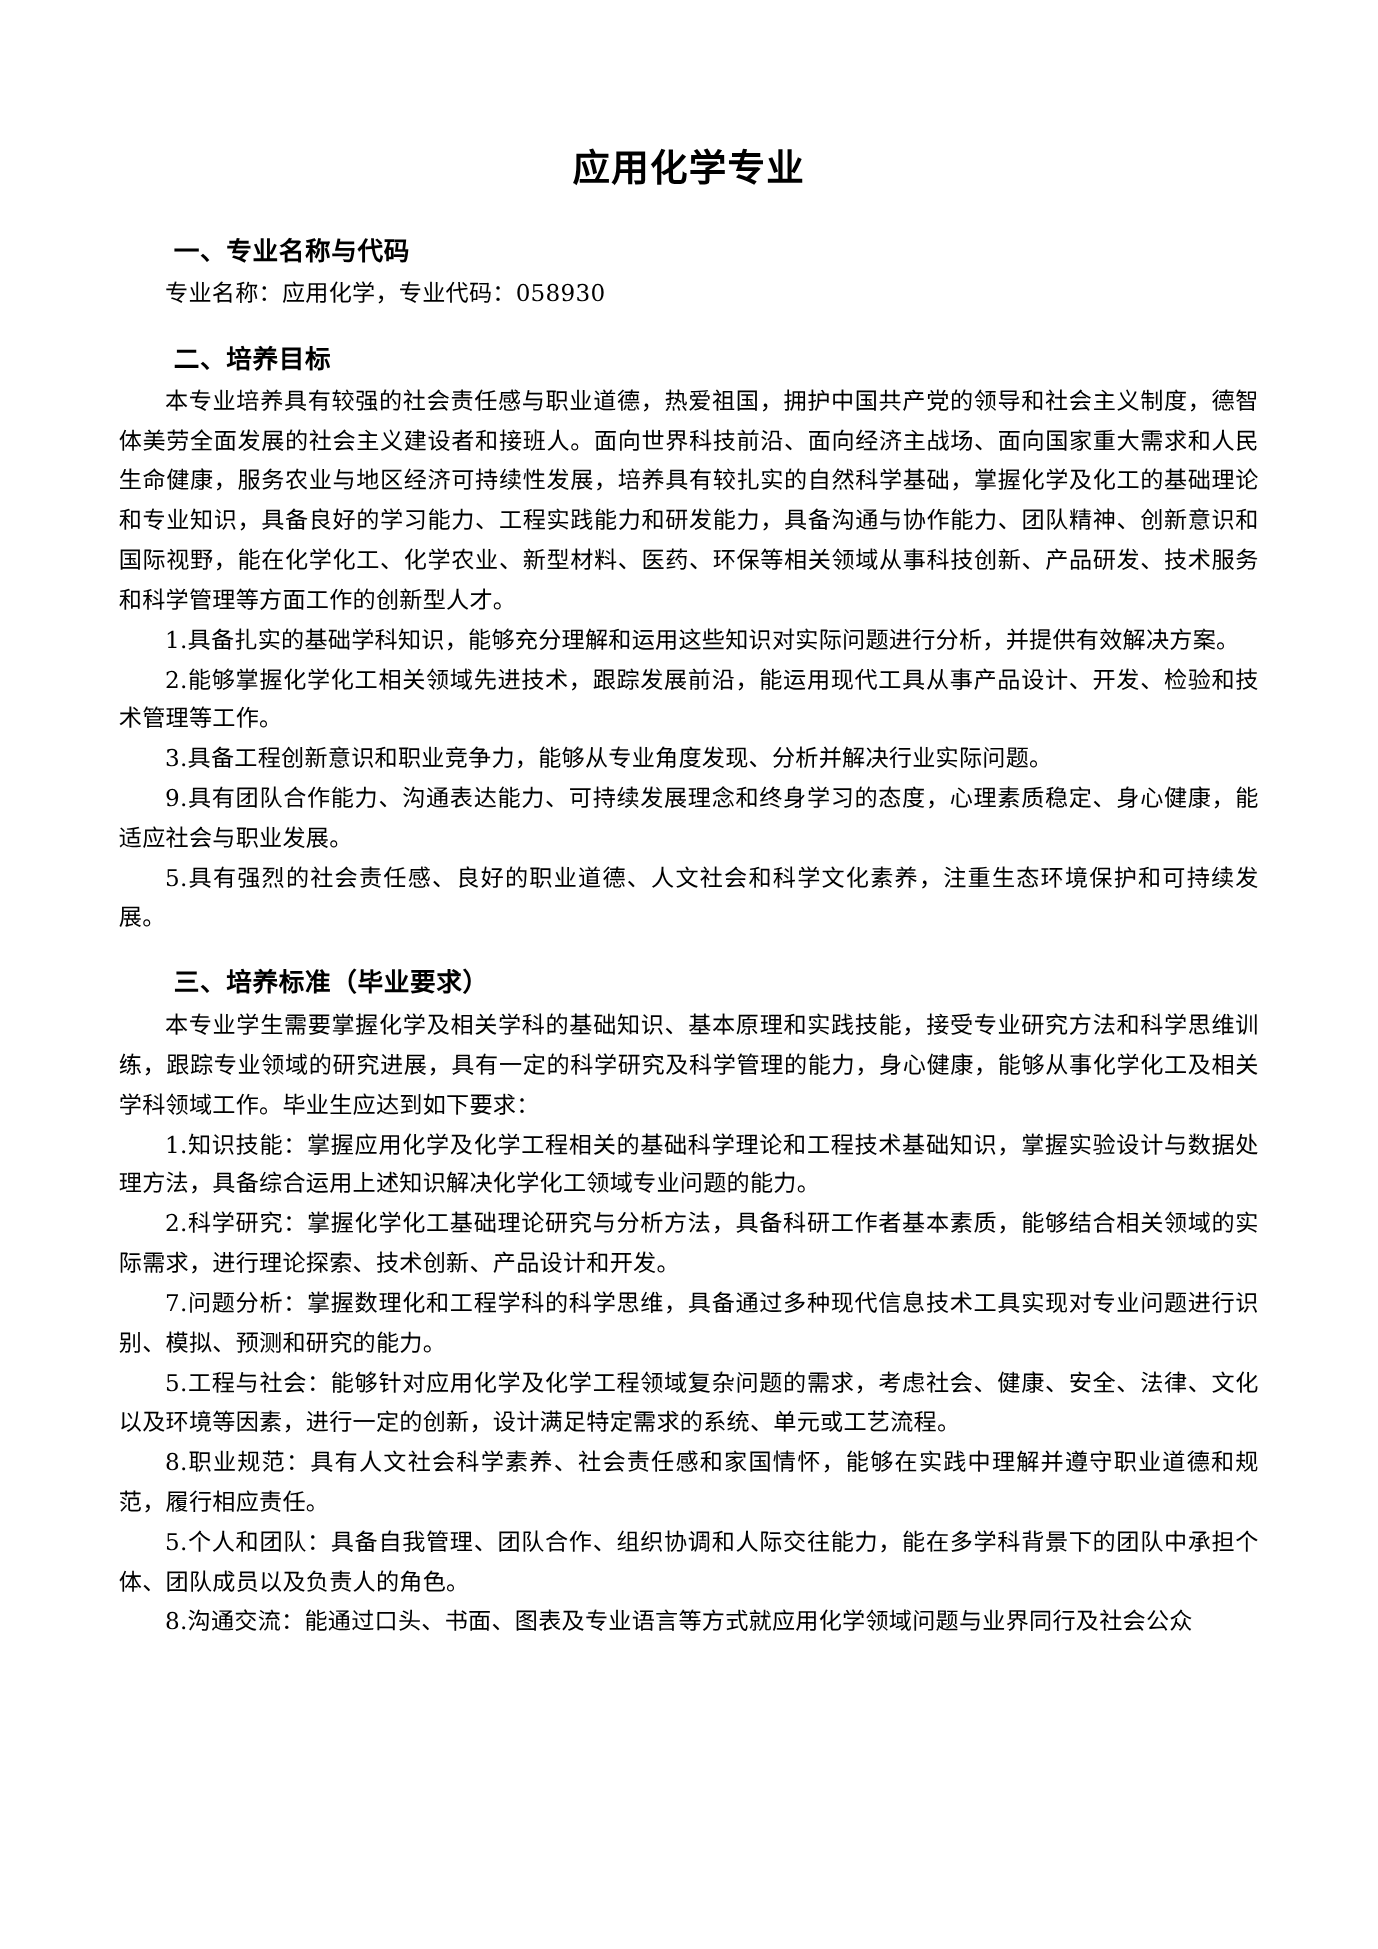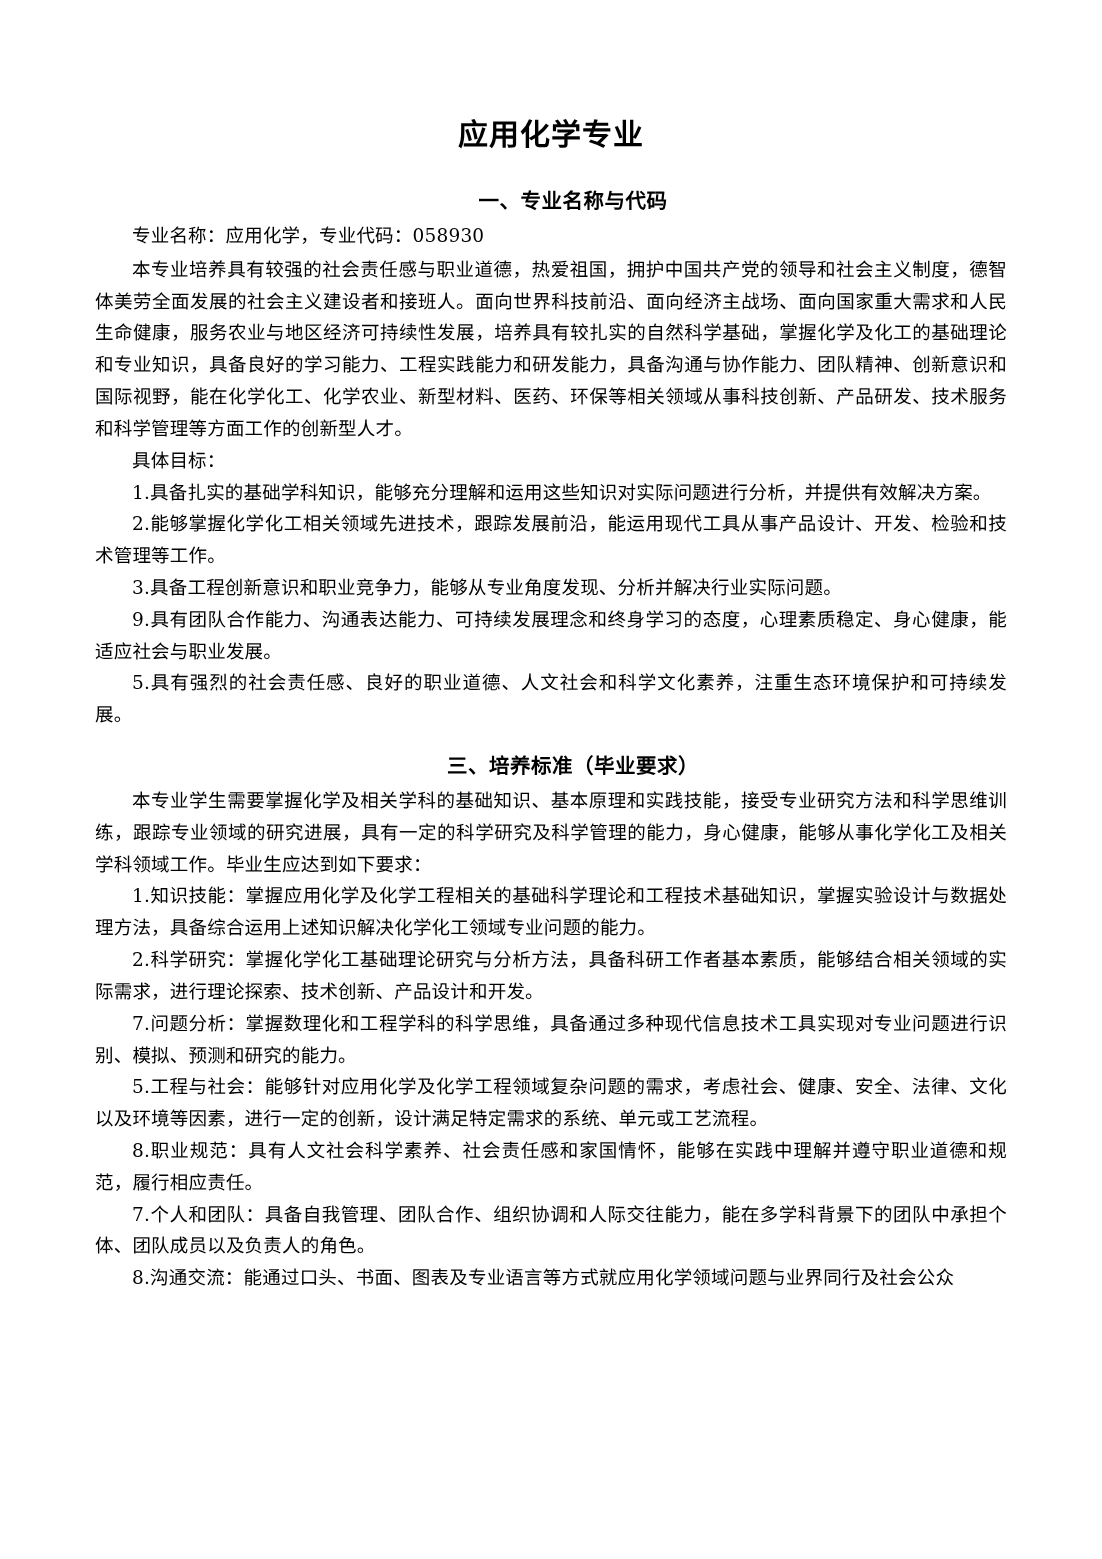--- a/index.html
+++ b/index.html
@@ -28,21 +28,20 @@
     letter-spacing: 1px;
     margin: 0 0 30px 0;
     font-family: "DejaVu Serif", "Liberation Serif", serif;
   }
   .section-heading {
     font-size: 20.5px;
     font-weight: bold;
     margin: 18px 0 6px 0;
     padding-left: 44px;
     letter-spacing: 0.5px;
-    text-align: center;
   }
   .para {
     font-size: 18.5px;
     line-height: 1.72;
     margin: 0;
     text-align: justify;
     text-justify: inter-ideograph;
     text-indent: 2em;
     letter-spacing: 0.2px;
   }
@@ -56,34 +55,34 @@
 <div class="page">
 
   <h1 class="doc-title">应用化学专业</h1>
 
   <div class="block">
     <div class="section-heading">一、专业名称与代码</div>
     <p class="para">专业名称：应用化学，专业代码：058930</p>
   </div>
 
   <div class="block">
+    <div class="section-heading">二、培养目标</div>
     <p class="para">本专业培养具有较强的社会责任感与职业道德，热爱祖国，拥护中国共产党的领导和社会主义制度，德智体美劳全面发展的社会主义建设者和接班人。面向世界科技前沿、面向经济主战场、面向国家重大需求和人民生命健康，服务农业与地区经济可持续性发展，培养具有较扎实的自然科学基础，掌握化学及化工的基础理论和专业知识，具备良好的学习能力、工程实践能力和研发能力，具备沟通与协作能力、团队精神、创新意识和国际视野，能在化学化工、化学农业、新型材料、医药、环保等相关领域从事科技创新、产品研发、技术服务和科学管理等方面工作的创新型人才。</p>
-    <p class="para">具体目标：</p>
     <p class="para">1.具备扎实的基础学科知识，能够充分理解和运用这些知识对实际问题进行分析，并提供有效解决方案。</p>
     <p class="para">2.能够掌握化学化工相关领域先进技术，跟踪发展前沿，能运用现代工具从事产品设计、开发、检验和技术管理等工作。</p>
     <p class="para">3.具备工程创新意识和职业竞争力，能够从专业角度发现、分析并解决行业实际问题。</p>
     <p class="para">9.具有团队合作能力、沟通表达能力、可持续发展理念和终身学习的态度，心理素质稳定、身心健康，能适应社会与职业发展。</p>
     <p class="para">5.具有强烈的社会责任感、良好的职业道德、人文社会和科学文化素养，注重生态环境保护和可持续发展。</p>
   </div>
 
   <div class="block">
     <div class="section-heading">三、培养标准（毕业要求）</div>
     <p class="para">本专业学生需要掌握化学及相关学科的基础知识、基本原理和实践技能，接受专业研究方法和科学思维训练，跟踪专业领域的研究进展，具有一定的科学研究及科学管理的能力，身心健康，能够从事化学化工及相关学科领域工作。毕业生应达到如下要求：</p>
     <p class="para">1.知识技能：掌握应用化学及化学工程相关的基础科学理论和工程技术基础知识，掌握实验设计与数据处理方法，具备综合运用上述知识解决化学化工领域专业问题的能力。</p>
     <p class="para">2.科学研究：掌握化学化工基础理论研究与分析方法，具备科研工作者基本素质，能够结合相关领域的实际需求，进行理论探索、技术创新、产品设计和开发。</p>
     <p class="para">7.问题分析：掌握数理化和工程学科的科学思维，具备通过多种现代信息技术工具实现对专业问题进行识别、模拟、预测和研究的能力。</p>
     <p class="para">5.工程与社会：能够针对应用化学及化学工程领域复杂问题的需求，考虑社会、健康、安全、法律、文化以及环境等因素，进行一定的创新，设计满足特定需求的系统、单元或工艺流程。</p>
     <p class="para">8.职业规范：具有人文社会科学素养、社会责任感和家国情怀，能够在实践中理解并遵守职业道德和规范，履行相应责任。</p>
-    <p class="para">7.个人和团队：具备自我管理、团队合作、组织协调和人际交往能力，能在多学科背景下的团队中承担个体、团队成员以及负责人的角色。</p>
+    <p class="para">5.个人和团队：具备自我管理、团队合作、组织协调和人际交往能力，能在多学科背景下的团队中承担个体、团队成员以及负责人的角色。</p>
     <p class="para">8.沟通交流：能通过口头、书面、图表及专业语言等方式就应用化学领域问题与业界同行及社会公众</p>
   </div>
 
 </div>
 
 </body></html>

